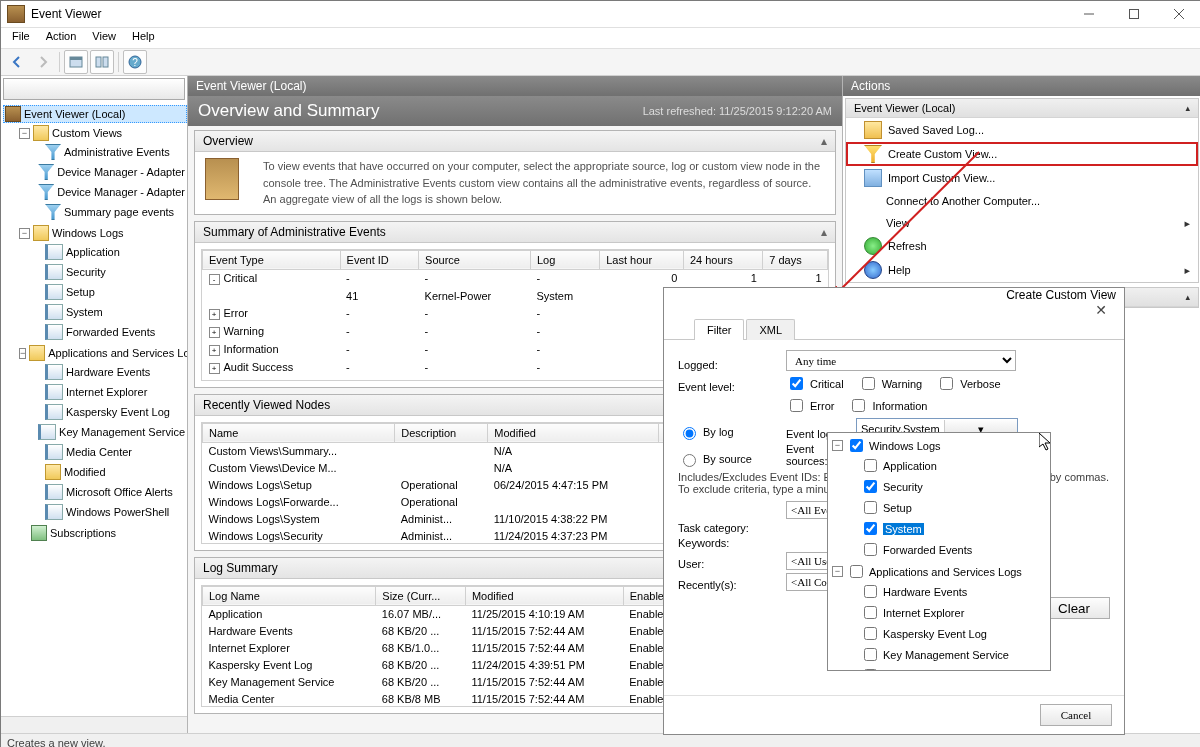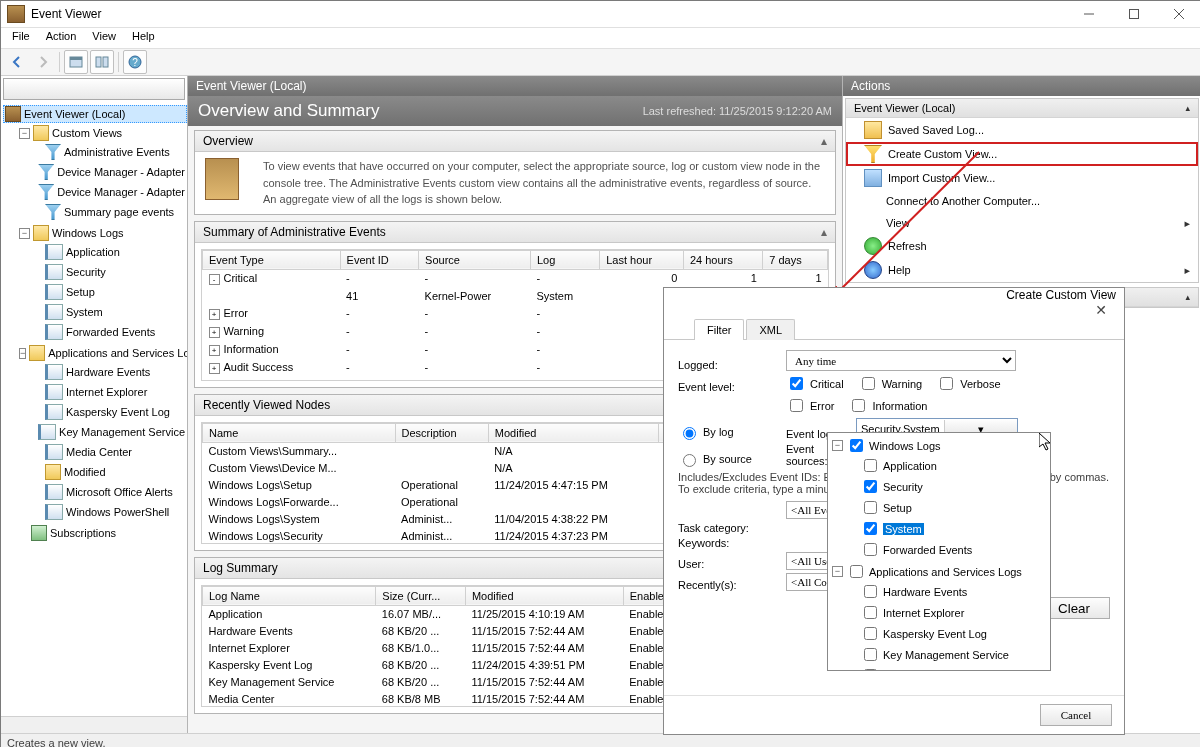--- a/index.html
+++ b/index.html
@@ -471,33 +471,33 @@
                     </tr>
                     <tr>
                       <td>Custom Views\Device M...</td>
                       <td></td>
                       <td>N/A</td>
                       <td>N/A</td>
                     </tr>
                     <tr>
                       <td>Windows Logs\Setup</td>
                       <td>Operational</td>
-                      <td>11/24/2015 4:47:15 PM</td>
+                      <td>06/24/2015 4:47:15 PM</td>
                       <td>11/15/2015 7:43:50 AM</td>
                     </tr>
                     <tr>
                       <td>Windows Logs\Forwarde...</td>
                       <td>Operational</td>
                       <td></td>
                       <td></td>
                     </tr>
                     <tr>
                       <td>Windows Logs\System</td>
                       <td>Administ...</td>
-                      <td>11/04/2015 4:38:22 PM</td>
+                      <td>11/10/2015 4:38:22 PM</td>
                       <td>11/15/2015 7:43:50 AM</td>
                     </tr>
                     <tr>
                       <td>Windows Logs\Security</td>
                       <td>Administ...</td>
                       <td>11/24/2015 4:37:23 PM</td>
                       <td>11/15/2015 7:43:50 AM</td>
                     </tr>
                   </tbody>
               </table>

